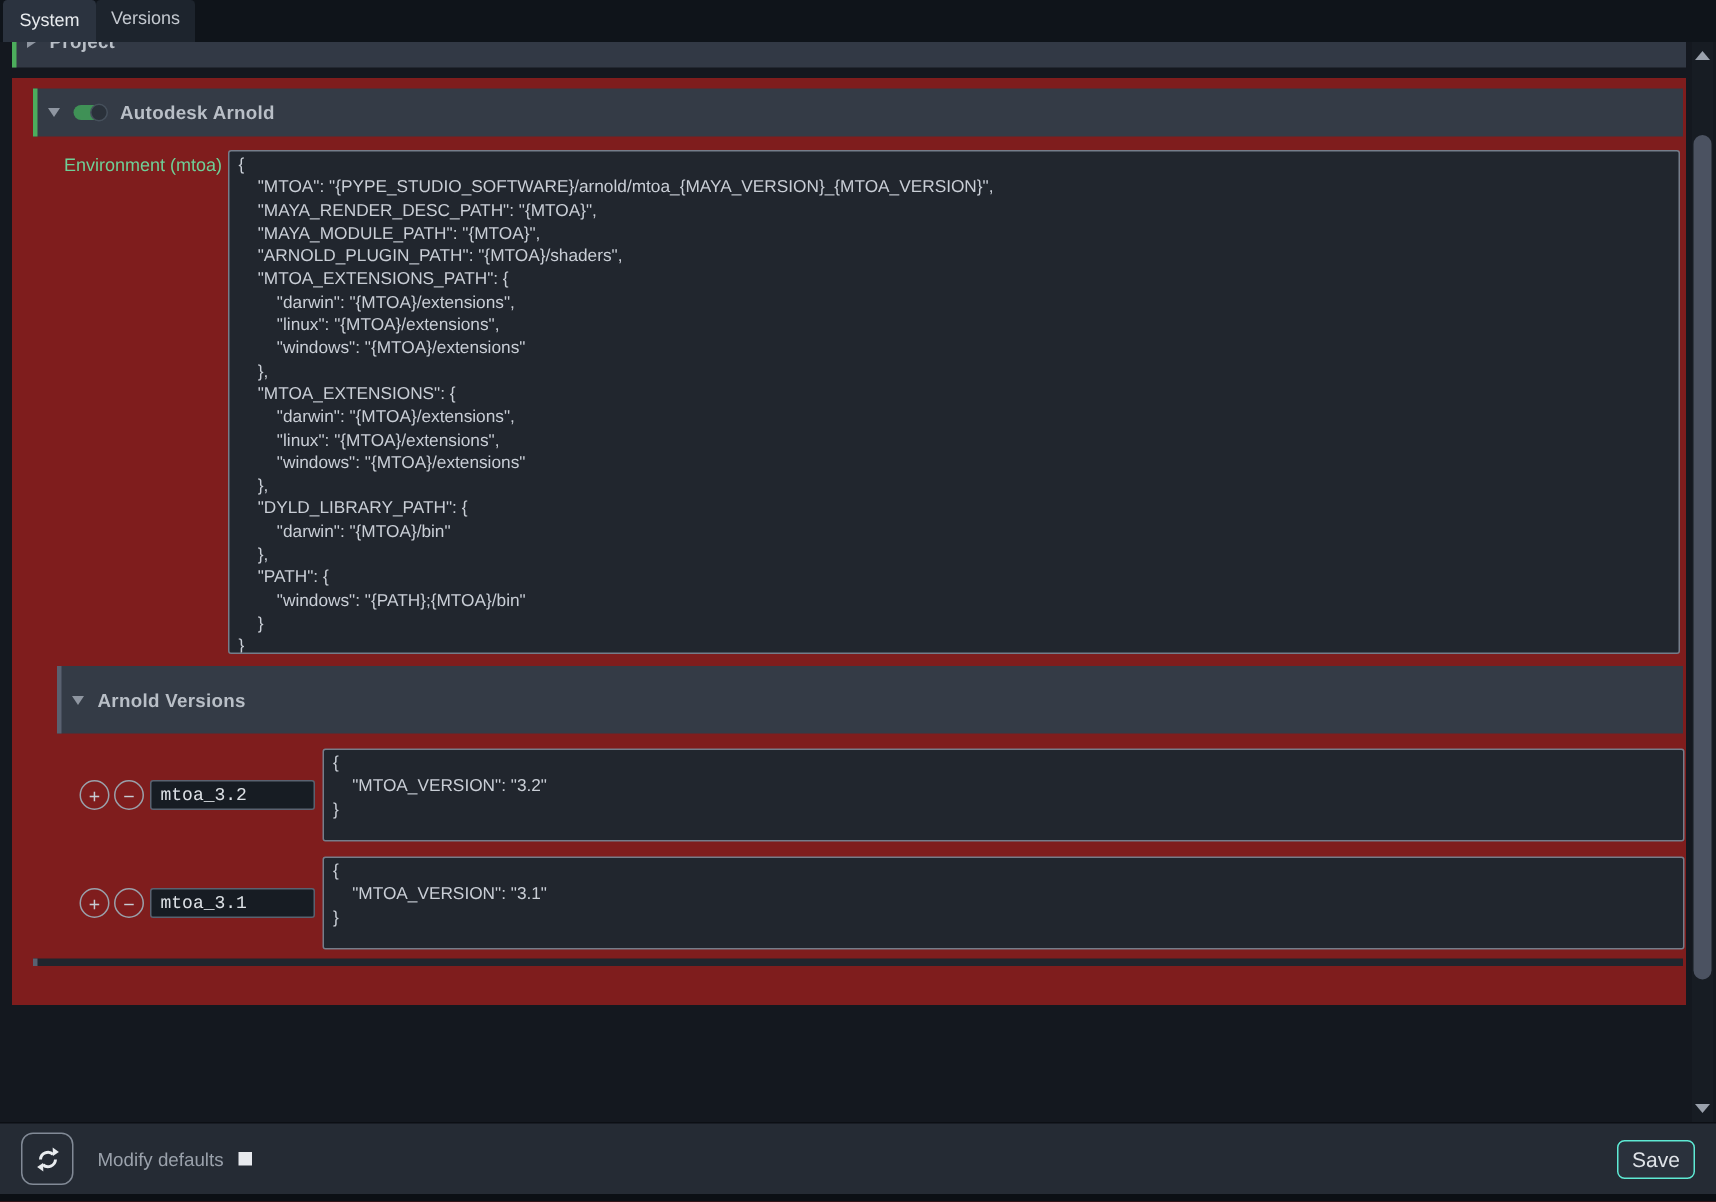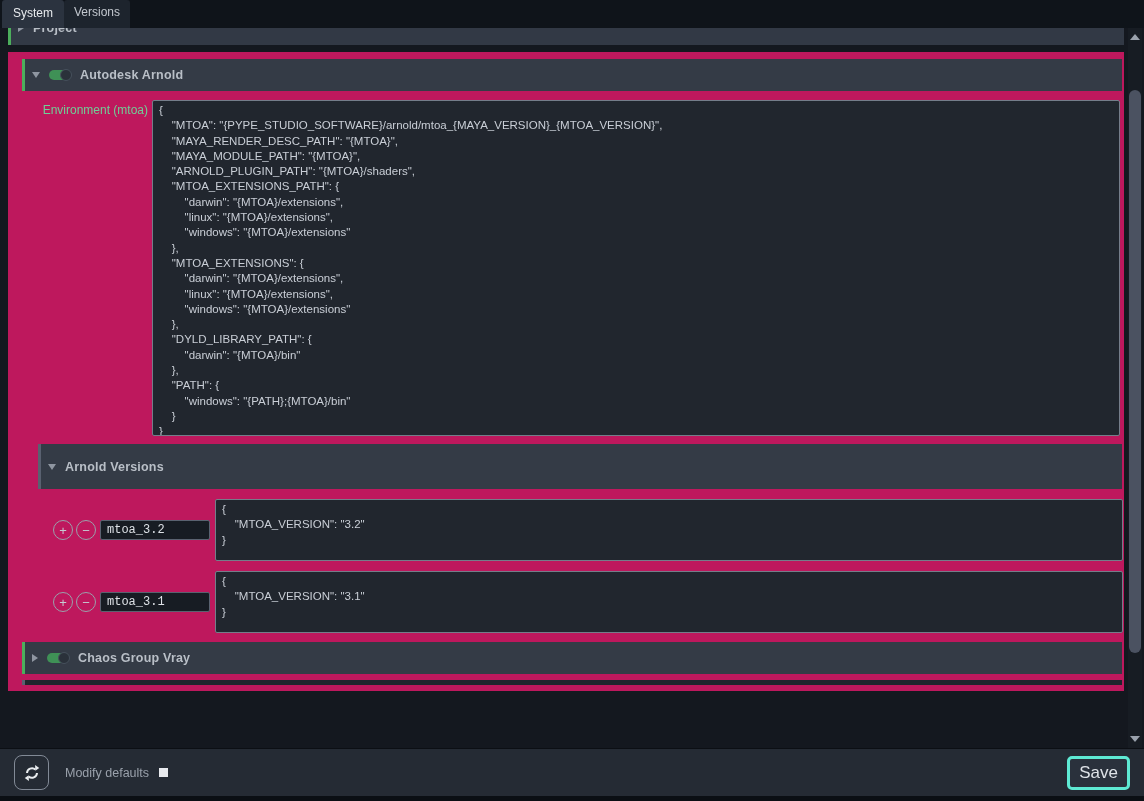--- a/index.html
+++ b/index.html
@@ -27,21 +27,21 @@
                 border-left:3px solid #596170; display:flex; align-items:center;
                 padding-left:7px; margin-bottom:7px; }
   .top-header.modified { border-left-color:#4cae5c; }
   .hdr-title { font-size:12.5px; font-weight:bold; color:#b9bfc7; margin-left:9px; letter-spacing:.2px; }
 
   .tri { width:0; height:0; border-style:solid; display:inline-block; flex:none; }
   .tri-right { border-width:4px 0 4px 6px; border-color:transparent transparent transparent #8f96a1; }
   .tri-down  { border-width:6px 4px 0 4px; border-color:#8f96a1 transparent transparent transparent; }
 
   
-  .tools-content { margin-left:8px; width:1116px; background:#be185d; padding-bottom:6px; min-height:618px; }
+  .tools-content { margin-left:8px; width:1116px; background:#7f1d1d; padding-bottom:6px; min-height:618px; }
   .sub-header { margin-left:14px; width:1100px; height:32px; background:#343b46;
                 border-left:3px solid #4cae5c; display:flex; align-items:center; padding-left:7px; }
   .sub-header .hdr-title { margin-left:9px; }
 
   .toggle { width:22px; height:10px; border-radius:5px; background:#3f9156; position:relative;
             margin-left:9px; flex:none; }
   .toggle .knob { position:absolute; right:-1px; top:-1px; width:12px; height:12px;
                   border-radius:50%; background:#2a313a; border:1px solid #46505c; }
 
   
@@ -82,22 +82,22 @@
               background:#4b5261; border-radius:6px; }
 
   
   .footer { position:absolute; left:0; right:0; bottom:5px; height:48px; background:#252b34;
             border-top:1px solid #0c0f14; display:flex; align-items:center; padding:0 14px; }
   .refresh-btn { width:35px; height:35px; border:1px solid #828a96; border-radius:8px;
                  background:transparent; display:flex; align-items:center; justify-content:center; }
   .modify-label { margin-left:16px; color:#9aa1ab; font-size:12.5px; }
   .modify-check { margin-left:10px; width:9px; height:9px; background:#e8eaee; }
   .spacer { flex:1; }
-  .save-btn { border:3px solid #5eead4; border-radius:5px; background:#2a313c;
-              color:#dfe3e8; font-size:17px; padding:4px 9px;
+  .save-btn { border:1px solid #5eead4; border-radius:5px; background:#2a313c;
+              color:#dfe3e8; font-size:14px; padding:4px 9px;
               font-family:"Liberation Sans",sans-serif; }
   .bottom-strip { position:absolute; left:0; right:0; bottom:0; height:5px; background:#0b0f14; }
 </style>
 </head>
 <body>
 
 <div class="window">
 
   <div class="tabbar">
     <div class="tab tab-active">System</div>
@@ -167,27 +167,20 @@
 
           <div class="version-row">
             <button class="circle-btn">+</button>
             <button class="circle-btn">−</button>
             <input class="key-input" value="mtoa_3.1" style="">
             <div class="json-field version-json">{
     "MTOA_VERSION": "3.1"
 }</div>
           </div>
 
-          <div class="sub-header" style="margin-top:9px;">
-            <span class="tri tri-right"></span>
-            <span class="toggle">
-              <span class="knob"></span>
-            </span>
-            <span class="hdr-title">Chaos Group Vray</span>
-          </div>
 
           <div class="next-sliver"></div>
         </div>
 
       </div>
     </div>
 
     <div class="scrollbar">
       <div class="sb-arrow sb-up">
         <span class="sb-tri-up"></span>

